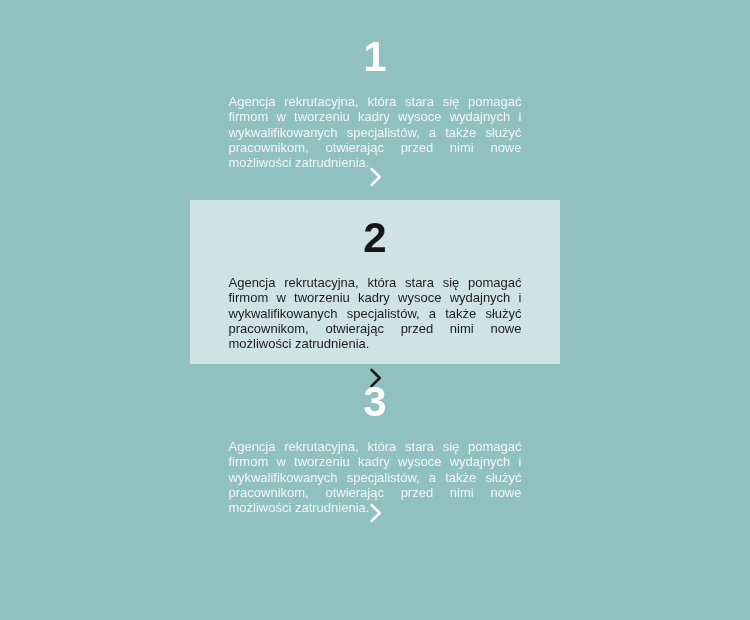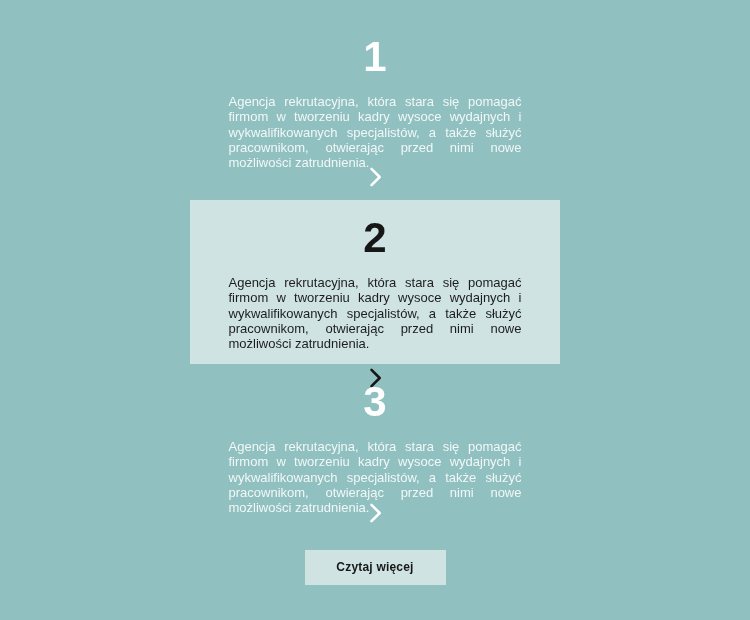--- a/index.html
+++ b/index.html
@@ -160,17 +160,14 @@
   </div>
 
   <div class="pos" style="top:499px; text-align:center;">
     <span class="chevron">
       <svg viewBox="0 0 24 24" fill="none" stroke="#ffffff" stroke-width="2.2" stroke-linecap="round" stroke-linejoin="round" aria-hidden="true">
         <polyline points="9 5 16 12 9 19"></polyline>
       </svg>
     </span>
   </div>
 
-  <div class="cta-wrap">
-    <button class="cta-button">Czytaj więcej</button>
-  </div>
 
 </div>
 
 </body></html>

